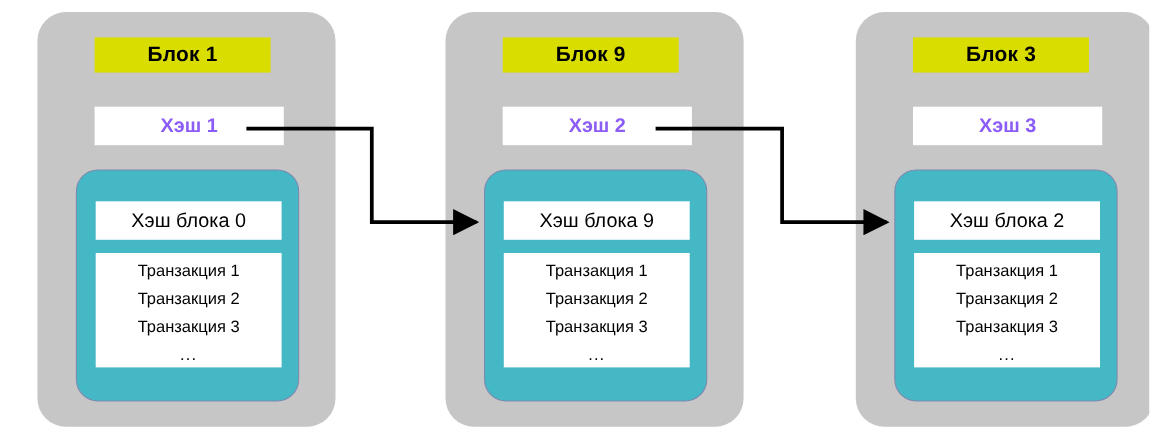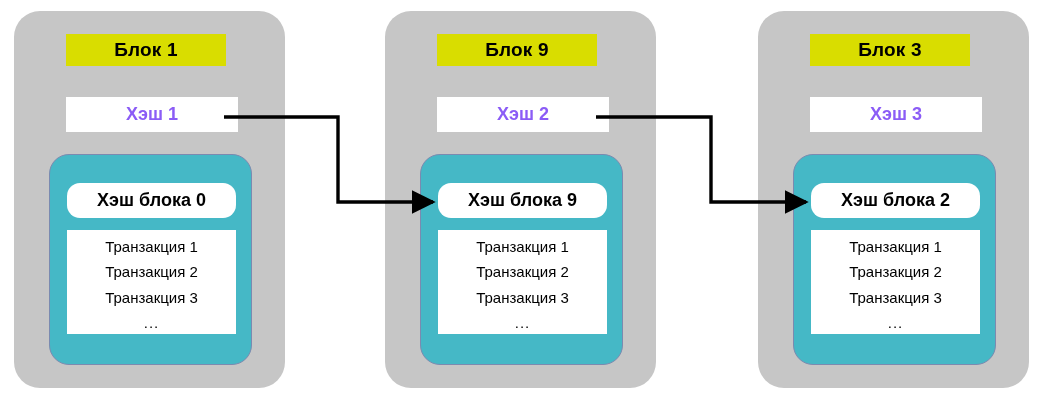--- a/index.html
+++ b/index.html
@@ -18,20 +18,21 @@
 
   
   .block-card {
     position: absolute;
     top: 11px;
     width: 271px;
     height: 377px;
     background: #c6c6c6;
     border-radius: 26px;
     box-sizing: border-box;
+    margin-left: 20px;
   }
   .block-card.b1 { left: 14px; }
   .block-card.b2 { left: 385px; }
   .block-card.b3 { left: 758px; }
 
   
   .block-title {
     position: absolute;
     left: 52px;
     top: 23px;
@@ -79,25 +80,24 @@
   
   .prev-hash {
     position: absolute;
     left: 17px;
     top: 28px;
     width: 169px;
     height: 35px;
     background: #ffffff;
     color: #000000;
     font-size: 18px;
-    font-weight: bold;
+    font-weight: normal;
     display: flex;
     align-items: center;
     justify-content: center;
-    border-radius: 13px;
   }
 
   
   .tx-panel {
     position: absolute;
     left: 17px;
     top: 75px;
     width: 169px;
     height: 104px;
     background: #ffffff;

